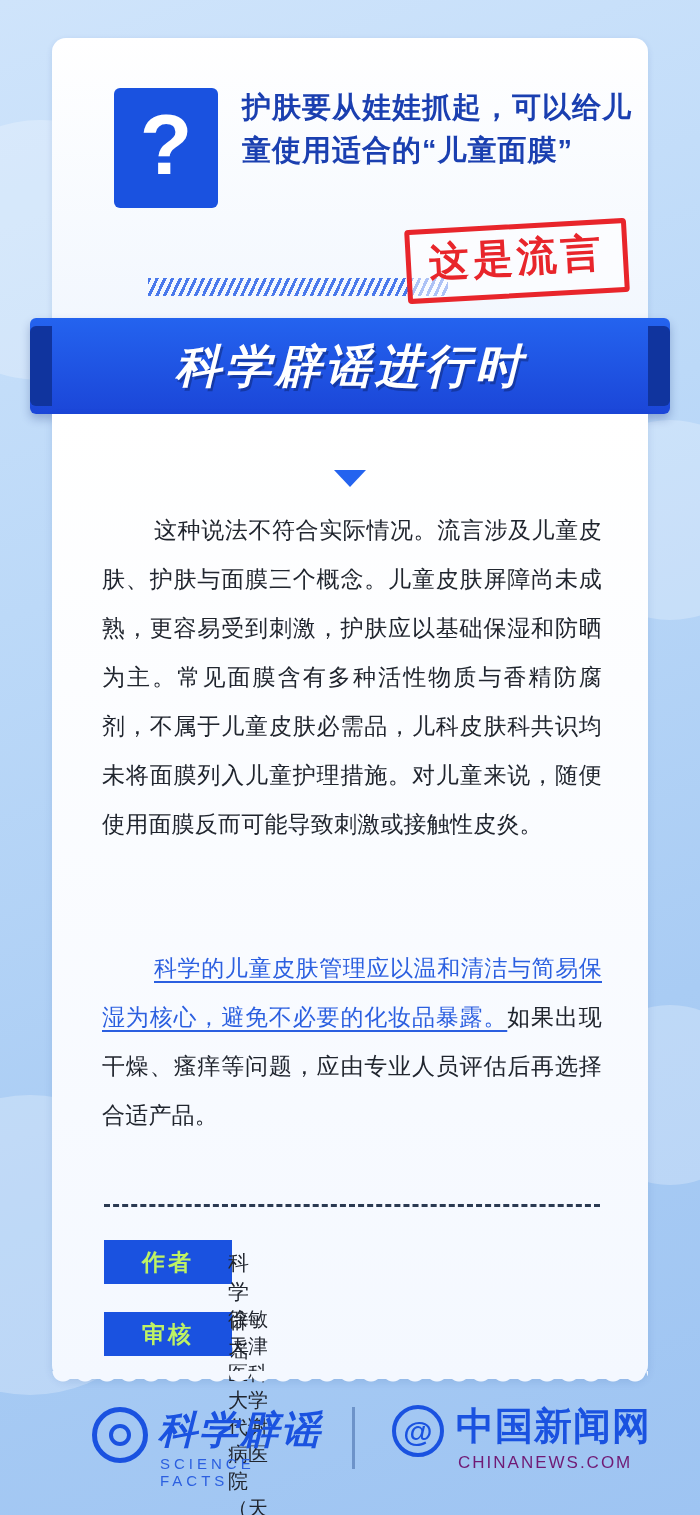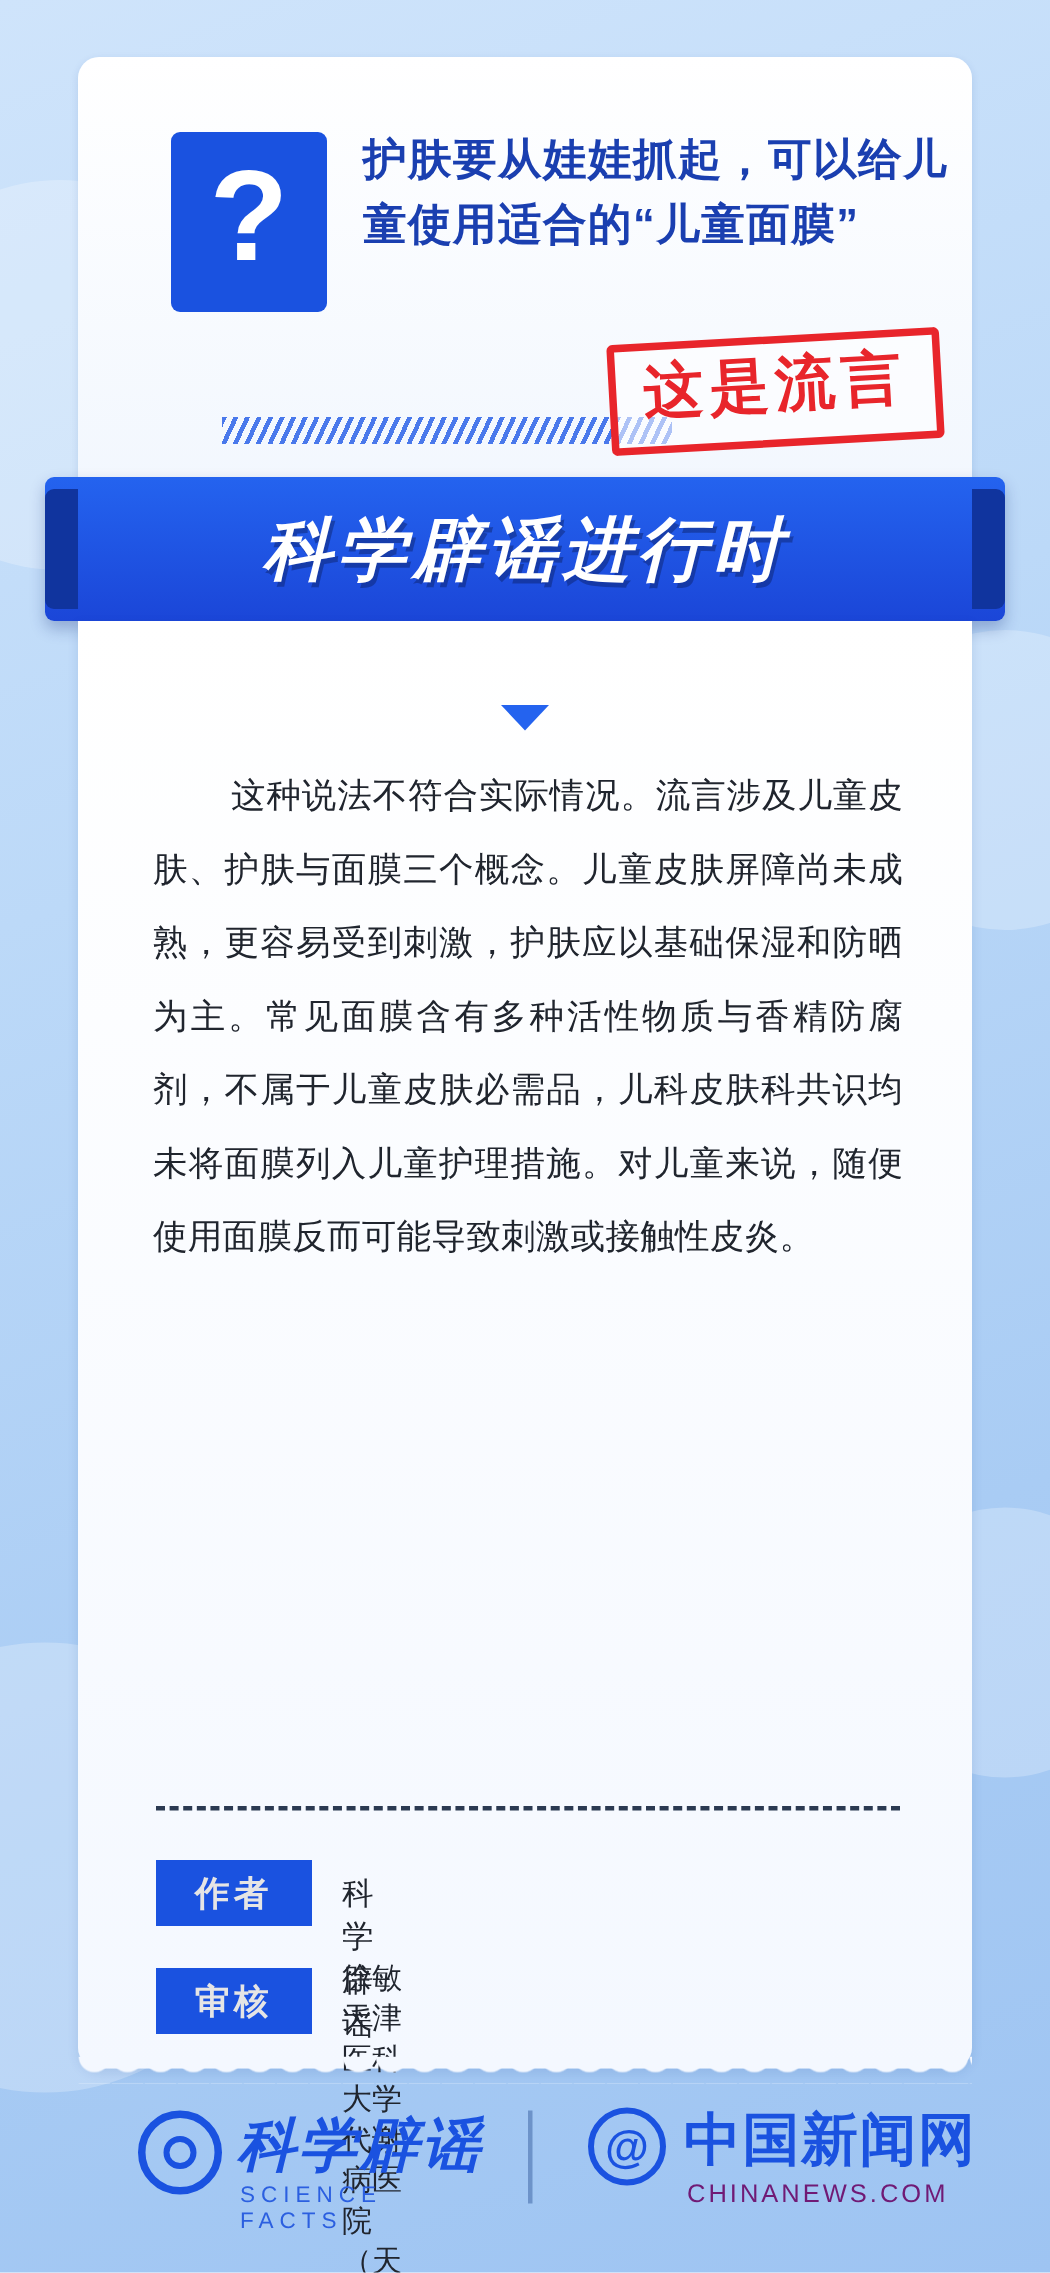--- a/index.html
+++ b/index.html
@@ -199,24 +199,24 @@
     position: absolute;
     left: 52px;
   }
   .credit-row.r1 { top: 826px; }
   .credit-row.r2 { top: 898px; }
 
   .credit-tag {
     position: absolute;
     left: 0;
     top: 0;
-    width: 104px;
+    width: 128px;
     height: 44px;
     background: #1a52e0;
-    color: #e5e5e5;
+    color: #bef264;
     font-size: 23px;
     font-weight: bold;
     line-height: 44px;
     text-align: center;
     letter-spacing: 3px;
   }
   .credit-val {
     position: absolute;
     left: 124px;
     top: 8px;
@@ -354,20 +354,21 @@
     <div class="edge-l"></div>
     <div class="edge-r"></div>
     <div class="banner-title">科学辟谣进行时</div>
   </div>
 
   <div class="body-panel">
     <div class="arrow-down"></div>
 
     <div class="para p1">这种说法不符合实际情况。流言涉及儿童皮肤、护肤与面膜三个概念。儿童皮肤屏障尚未成熟，更容易受到刺激，护肤应以基础保湿和防晒为主。常见面膜含有多种活性物质与香精防腐剂，不属于儿童皮肤必需品，儿科皮肤科共识均未将面膜列入儿童护理措施。对儿童来说，随便使用面膜反而可能导致刺激或接触性皮炎。</div>
 
+    <div class="para p2"><span class="link-text">科学的儿童皮肤管理应以温和清洁与简易保湿为核心，避免不必要的化妆品暴露。</span><span>如果出现干燥、瘙痒等问题，应由专业人员评估后再选择合适产品。</span></div>
 
     <div class="dashed-sep"></div>
 
     <div class="credit-row r1">
       <div class="credit-tag">作者</div>
       <div class="credit-val">科学辟谣</div>
     </div>
 
     <div class="credit-row r2">
       <div class="credit-tag">审核</div>

